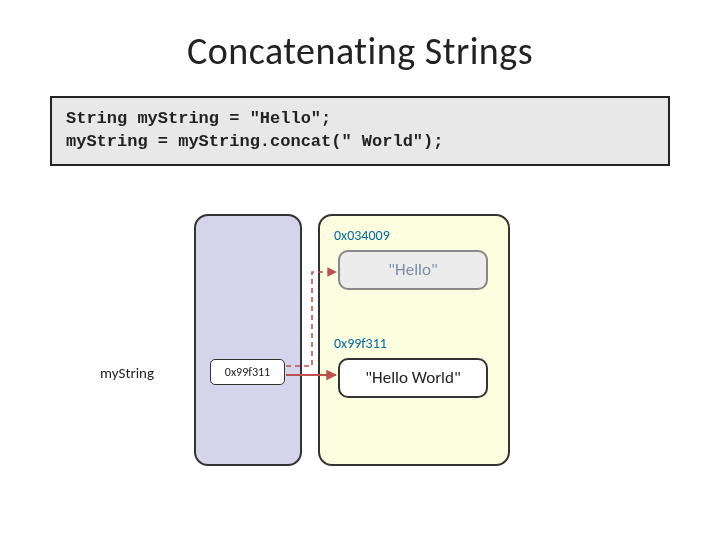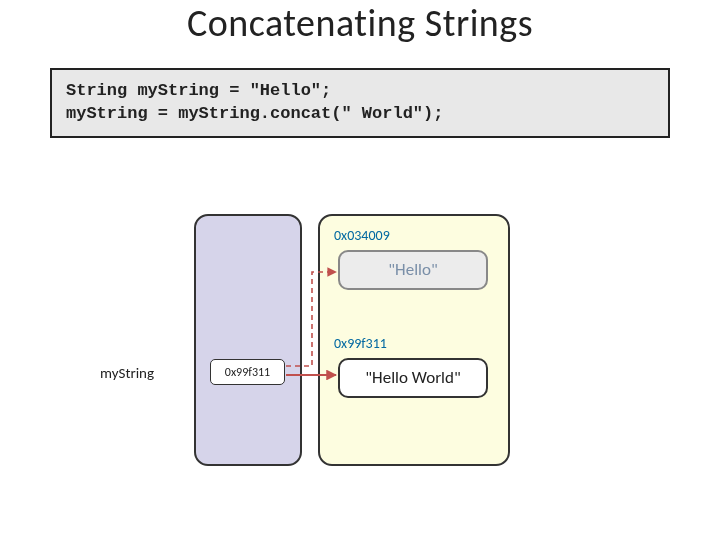--- a/index.html
+++ b/index.html
@@ -9,20 +9,21 @@
     background: #fff;
     font-family: Calibri, Arial, sans-serif;
     position: relative;
     overflow: hidden;
   }
   .title {
     text-align: center;
     font-size: 38px;
     font-weight: 400;
     color: #222;
+    margin-top: 28px;
     letter-spacing: 0.5px;
   }
   .code-box {
     margin: 22px 50px 0 50px;
     border: 2px solid #222;
     background: #e8e8e8;
     padding: 10px 14px;
     font-family: "Courier New", monospace;
     font-size: 17px;
     font-weight: bold;

